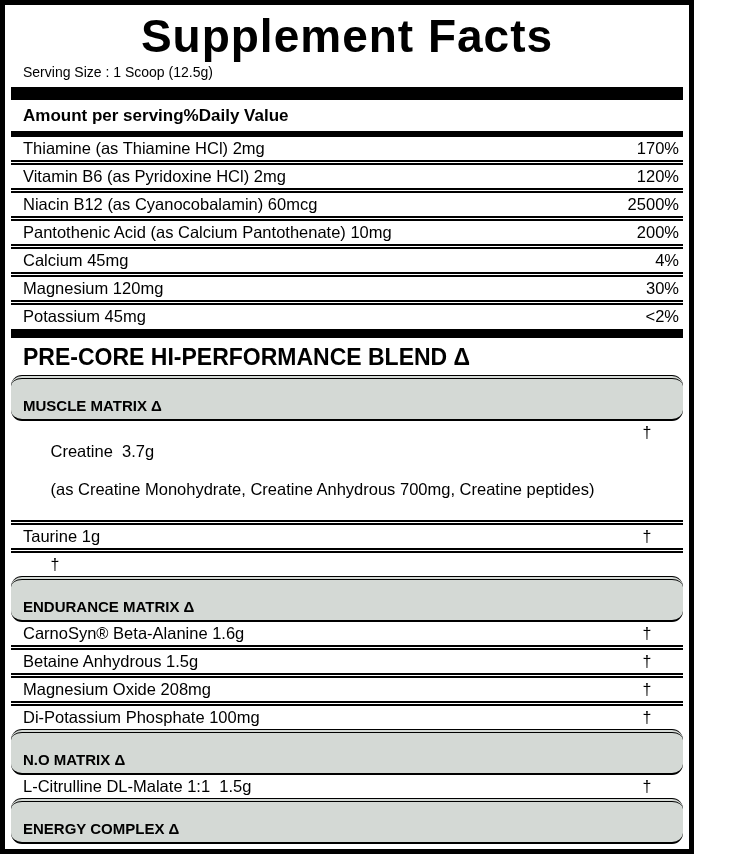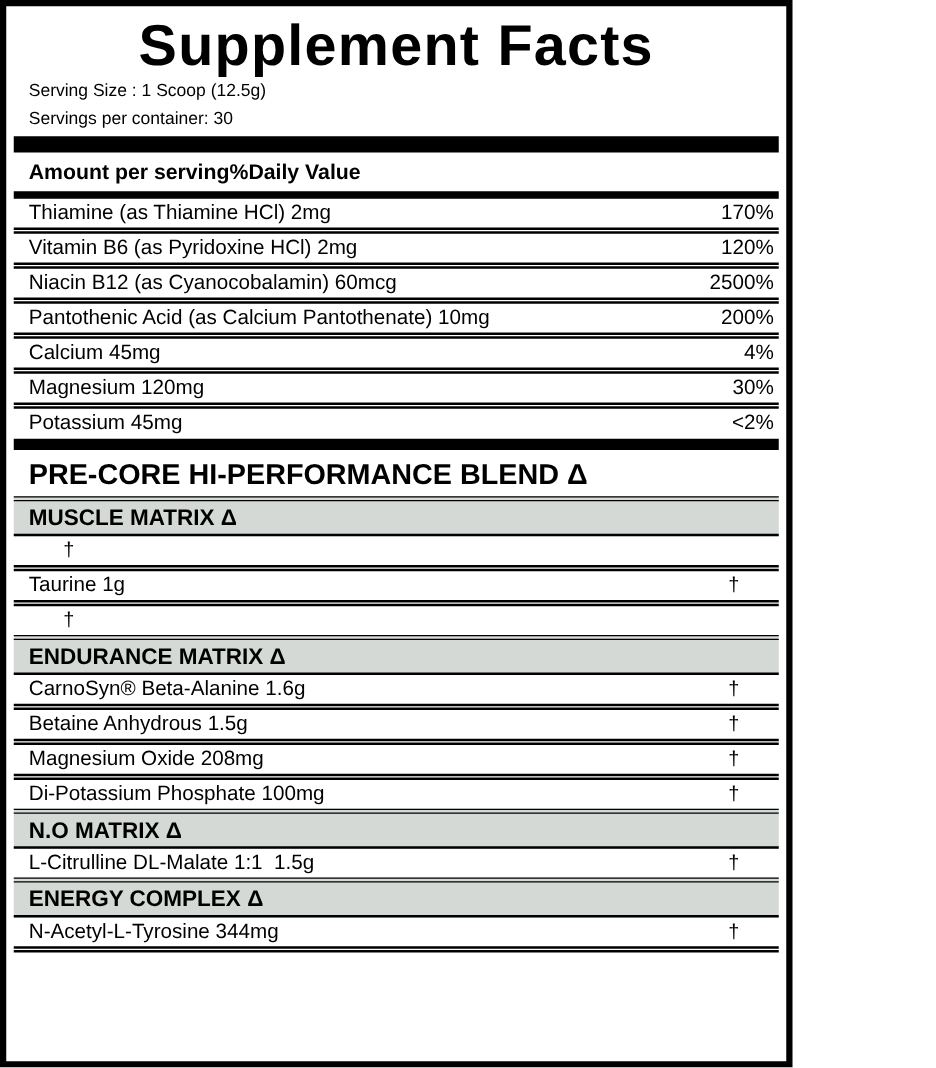--- a/index.html
+++ b/index.html
@@ -1,18 +1,18 @@
 <!DOCTYPE html>
 <html style="--text: #000000; --background: #ffffff; --section-band-bg: #d4d9d5; --rule: #000000;"><head>
 <meta charset="utf-8">
 <style>
   html, body { margin: 0; padding: 0; background: #fff; }
   .label {
     box-sizing: border-box;
-    width: 634px;
+    width: 694px;
     height: 854px;
     border: 5px solid var(--rule, #000);
     background: var(--background, #fff);
     color: var(--text, #000);
     font-family: "Liberation Sans", sans-serif;
     display: flex;
     flex-direction: column;
     padding: 4px 6px 6px 6px;
     overflow: hidden;
   }
@@ -62,34 +62,34 @@
   .blend-title {
     font-weight: bold;
     font-size: 23px;
     padding: 6px 4px 4px 12px;
   }
   .band {
     background: var(--section-band-bg, #d4d9d5);
     border-top: 4px double var(--rule, #000);
     border-bottom: 2px solid var(--rule, #000);
     font-weight: bold;
-    font-size: 18px;
+    font-size: 15px;
     line-height: 20px;
-    padding: 3px 4px 3px 12px;
+    padding: 17px 4px 3px 12px;
+    border-radius: 11px;
   }
 </style>
 </head>
 <body>
 
 <div class="label">
 
   <div class="title">Supplement Facts</div>
 
   <div class="serving-line">Serving Size : 1 Scoop (12.5g)</div>
-  <div class="serving-line">Servings per container: 30</div>
 
   <div class="bar bar-1"></div>
 
   <div class="hdr-row">
     <span>Amount per serving</span>
     <span>%Daily Value</span>
   </div>
 
   <div class="bar bar-2"></div>
 
@@ -121,20 +121,24 @@
     <span class="txt">Potassium 45mg</span>
     <span class="pct">&lt;2%</span>
   </div>
 
   <div class="bar bar-3"></div>
 
   <div class="blend-title">PRE-CORE HI-PERFORMANCE BLEND Δ</div>
 
   <div class="band">MUSCLE MATRIX Δ</div>
   <div class="row sep">
+    <span class="txt">
+      <span>Creatine  3.7g</span><br>
+      <span class="sub">(as Creatine Monohydrate, Creatine Anhydrous 700mg, Creatine peptides)</span>
+    </span>
     <span class="dag">†</span>
   </div>
   <div class="row sep">
     <span class="txt">Taurine 1g</span>
     <span class="dag">†</span>
   </div>
   <div class="row">
     <span class="dag">†</span>
   </div>
 

